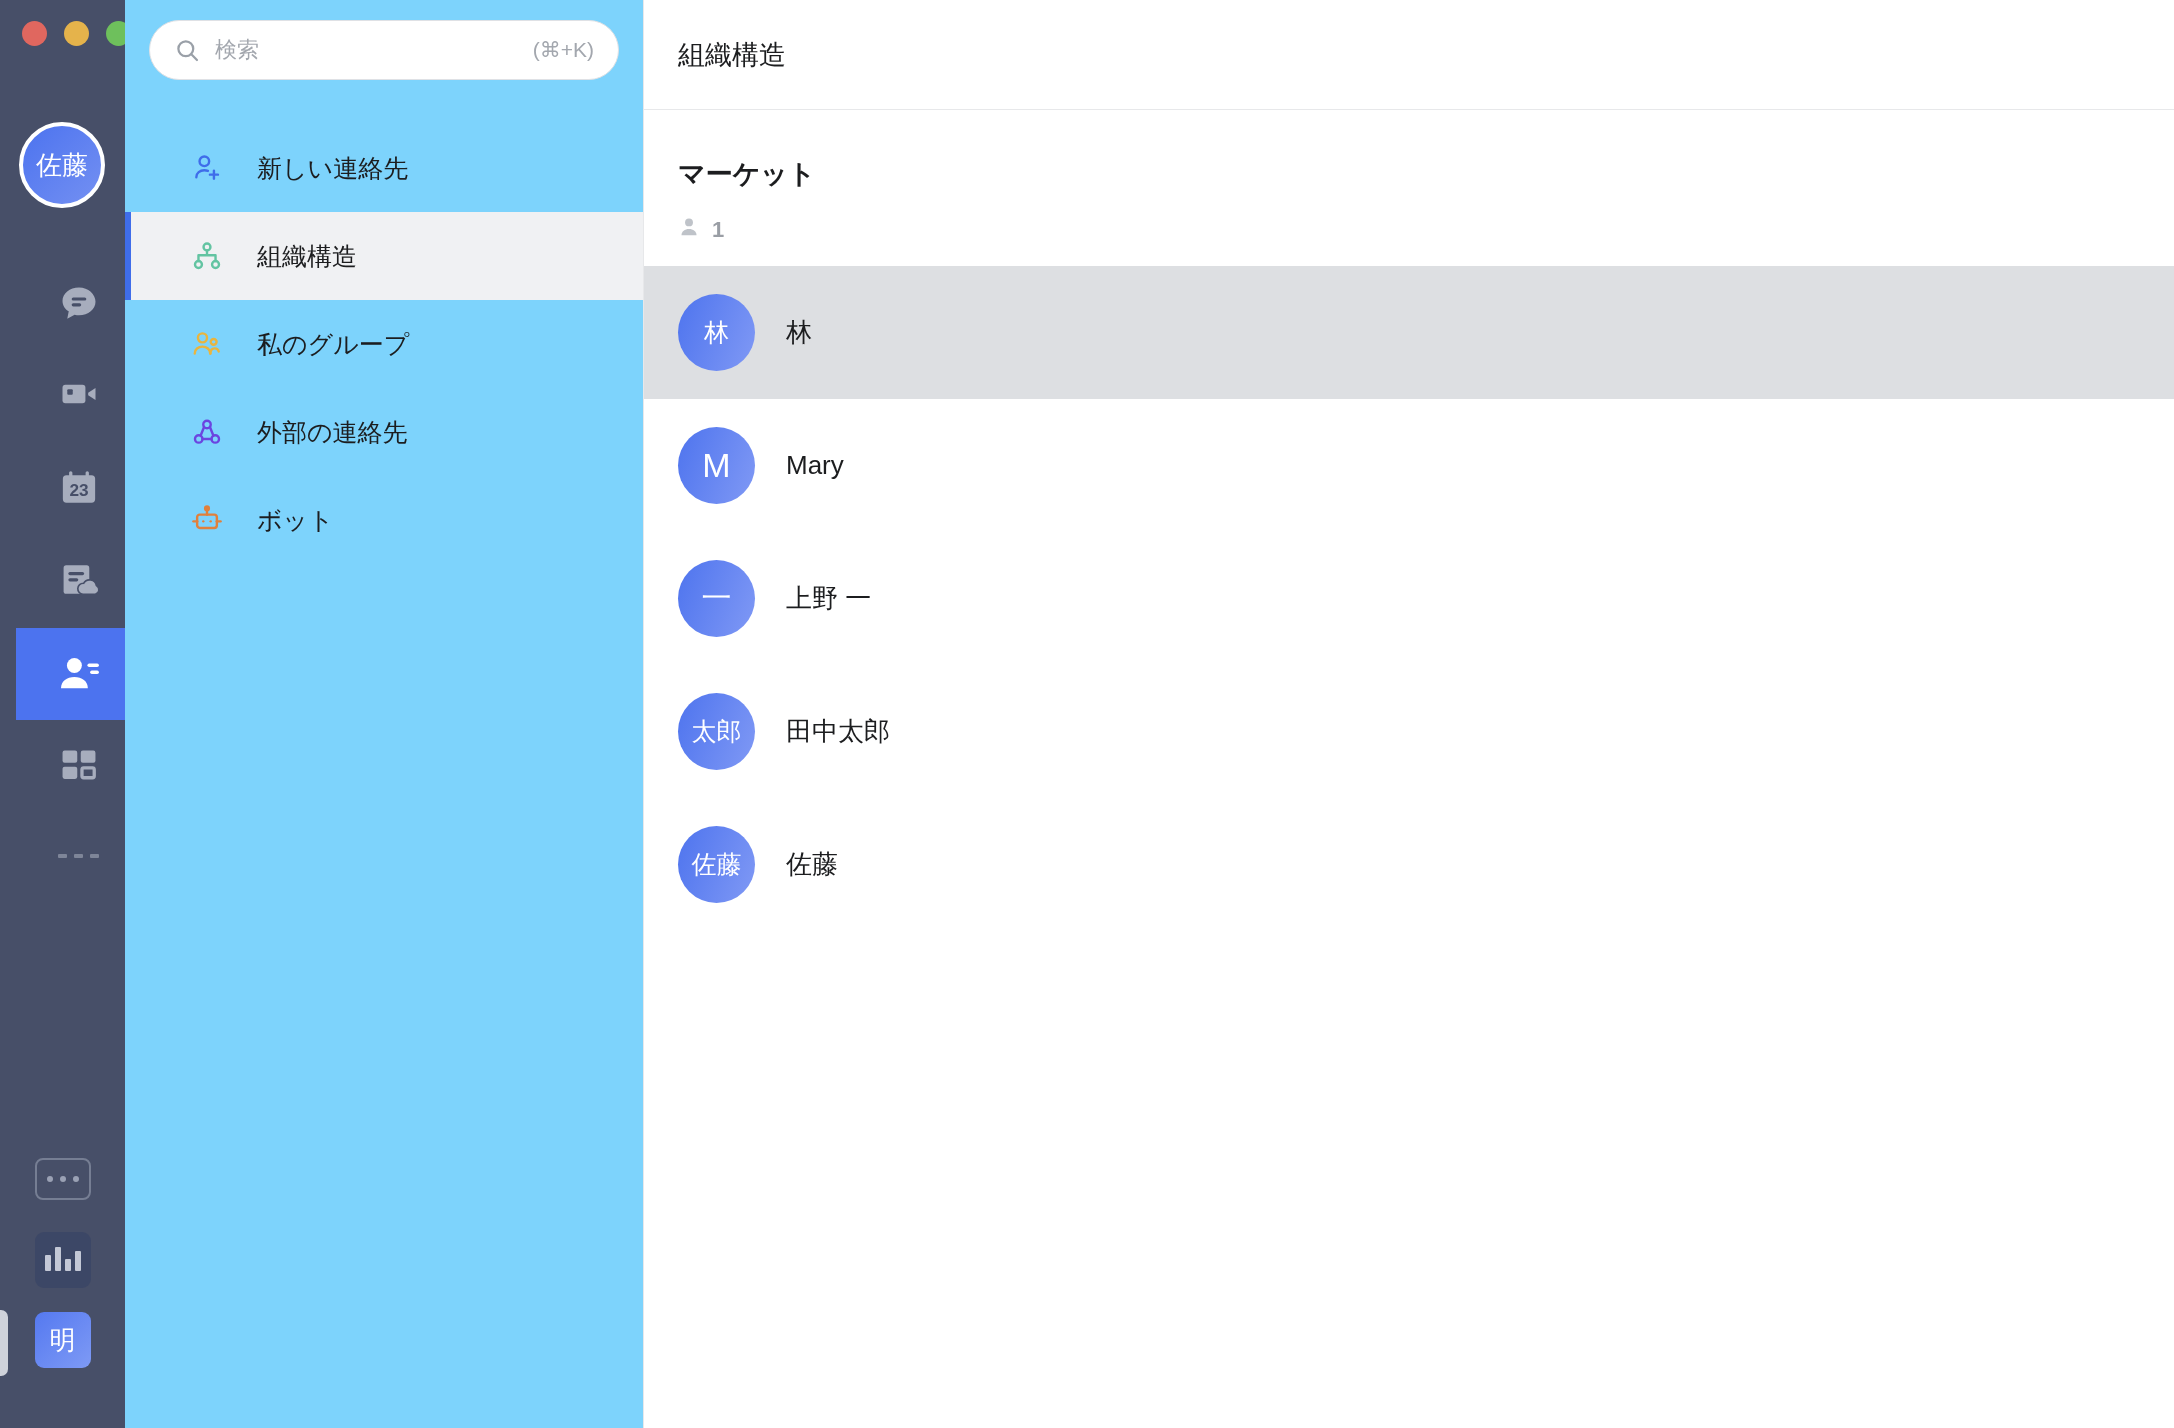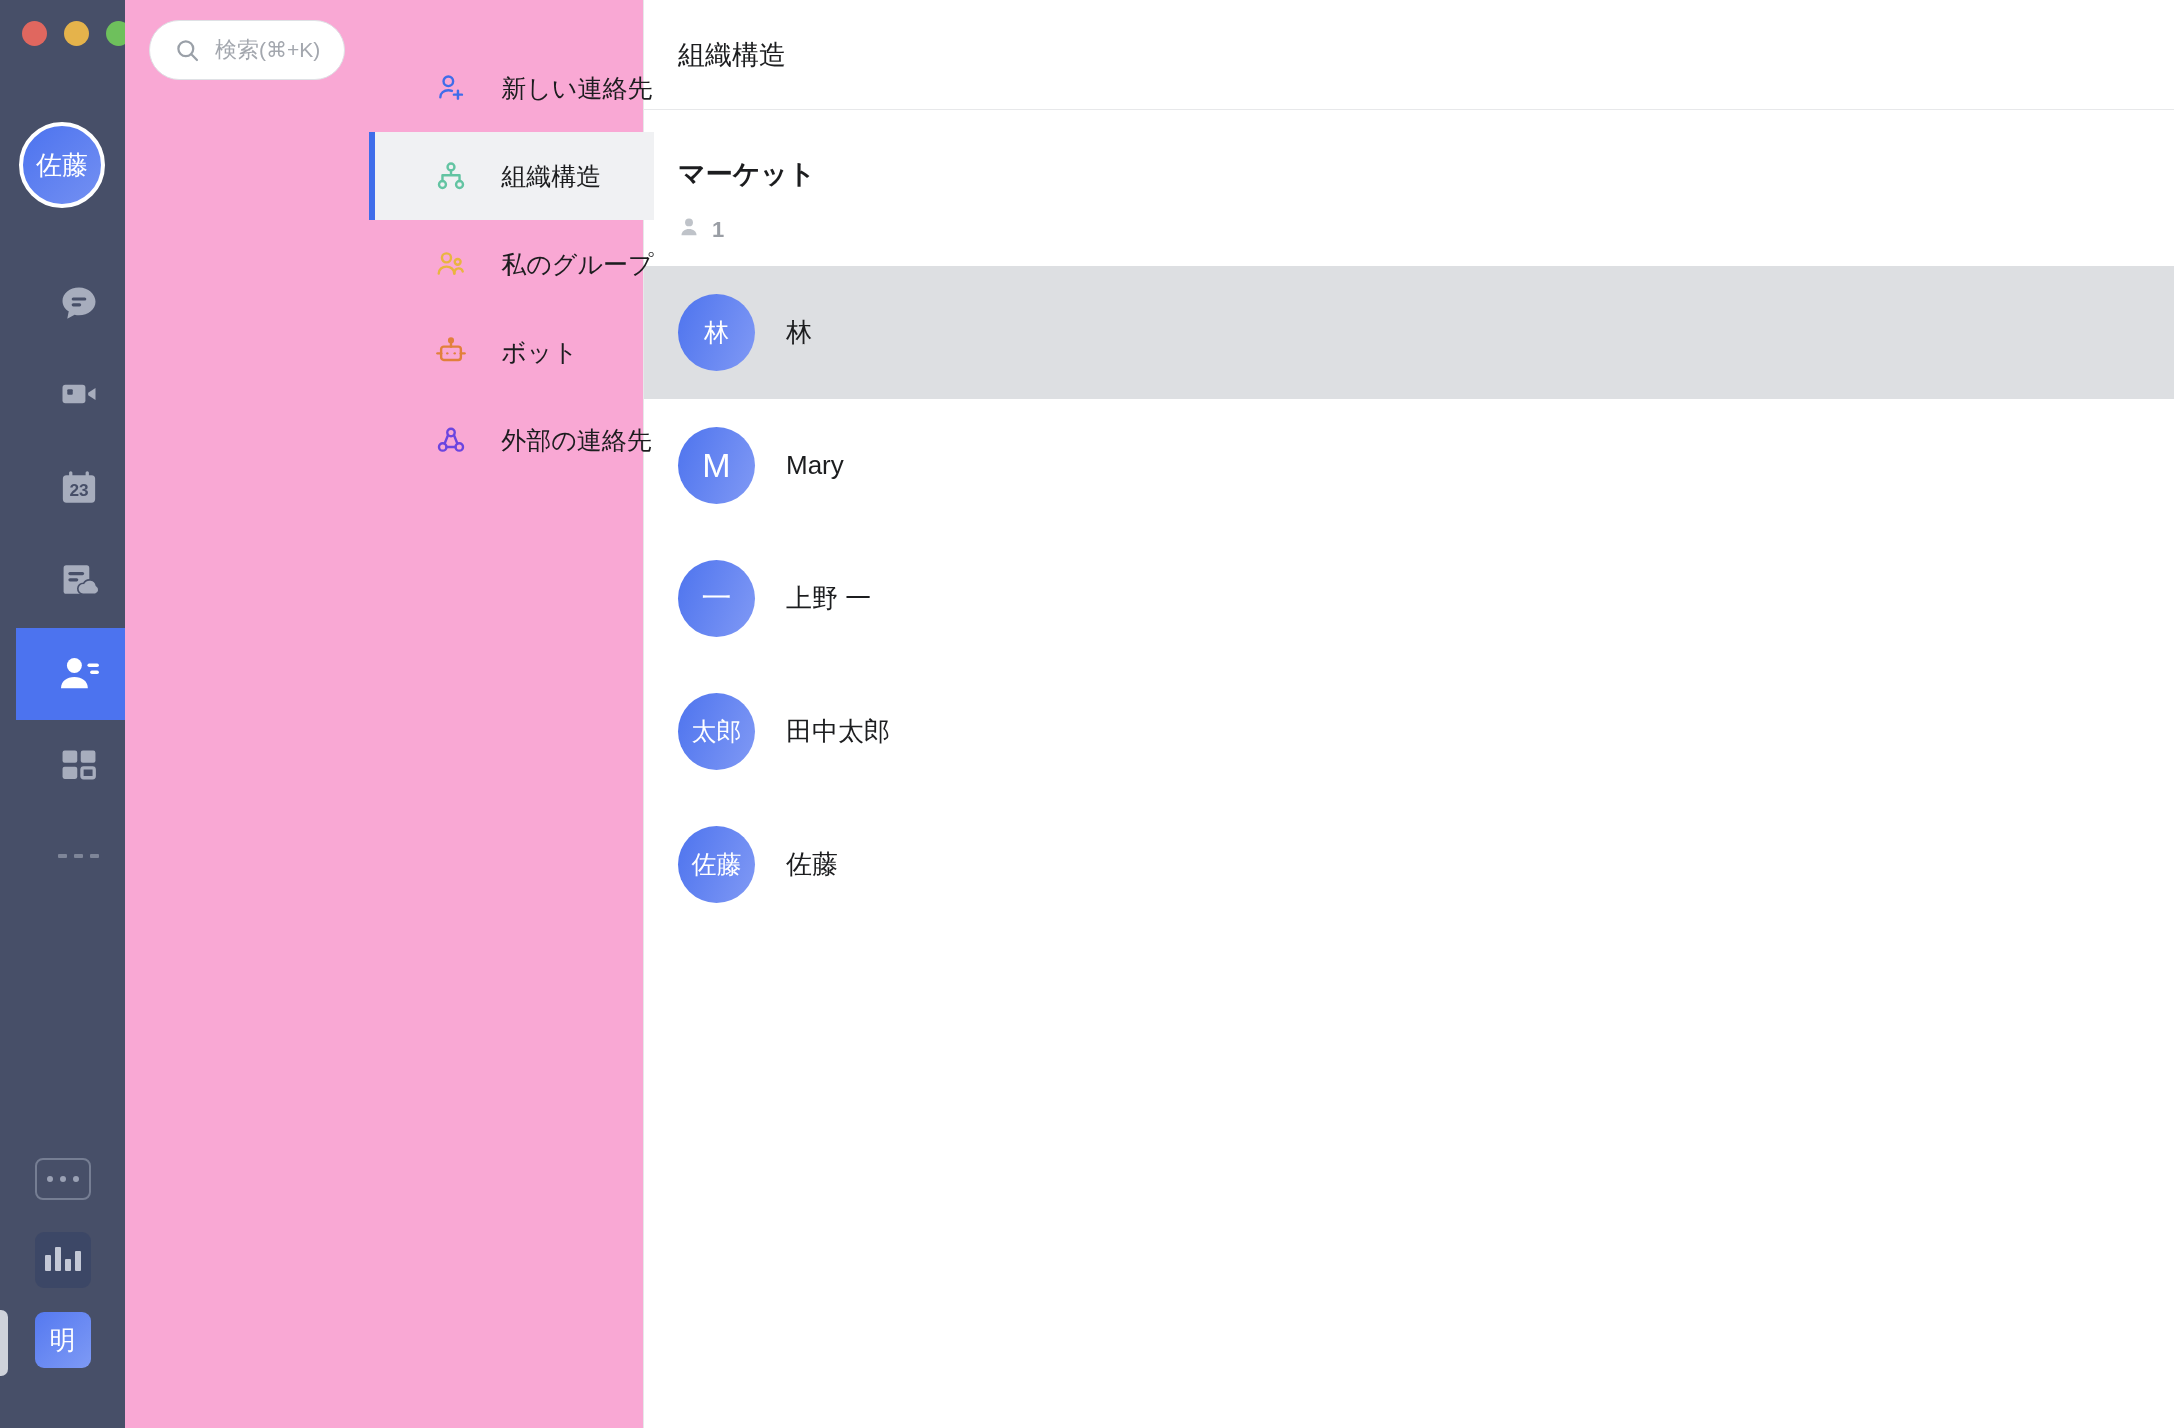--- a/index.html
+++ b/index.html
@@ -83,23 +83,23 @@
     color: #fff; font-size: 26px; display: flex; align-items: center; justify-content: center;
   }
   .edge-tab {
     position: absolute; left: -6px; top: 1310px;
     width: 14px; height: 66px; border-radius: 7px; background: #cfd2da;
   }
 
   
   .panel {
     width: 519px; flex: 0 0 519px;
-    background: #f9a8d4;
+    background: #7dd3fc;
     border-right: 1px solid #e7e8ea;
-    display: flex; flex-direction: row;
+    display: flex; flex-direction: column;
     position: relative;
   }
   .search-wrap { padding: 20px 24px 0 24px; }
   .search-box {
     height: 60px; border: 1px solid #dfe1e5; border-radius: 30px;
     display: flex; align-items: center; padding: 0 24px;
     background: #fff;
   }
   .search-box .mag { flex: 0 0 auto; display:flex; }
   .search-text {
@@ -321,49 +321,49 @@
       <div class="nav-item">
         <span class="nav-ico">
           <svg width="32" height="32" viewBox="0 0 24 24" fill="none" stroke="#e9b53f" stroke-width="1.8" stroke-linecap="round" stroke-linejoin="round">
             <circle cx="8.6" cy="7.4" r="3.4"></circle>
             <path d="M2.8 19.2c0-3.2 2.6-5.2 5.8-5.2s5.8 2 5.8 5.2"></path>
             <circle cx="17" cy="10.4" r="2.2"></circle>
             <path d="M14.6 19.2c0-2.4 1.2-3.9 3.2-3.9 1.5 0 2.6.9 3 2.3"></path>
           </svg>
         </span>
         <span class="nav-label">私のグループ</span>
+      </div>
+
+      <div class="nav-item">
+        <span class="nav-ico">
+          <svg width="32" height="32" viewBox="0 0 24 24" fill="none" stroke="#6b45e0" stroke-width="1.8" stroke-linecap="round" stroke-linejoin="round">
+            <circle cx="12" cy="6.4" r="2.8"></circle>
+            <circle cx="5.8" cy="17.2" r="2.8"></circle>
+            <circle cx="18.2" cy="17.2" r="2.8"></circle>
+            <path d="M9.8 8.2 7.4 14.2M14.2 8.2l2.4 6M8.6 17.2h6.8"></path>
+          </svg>
+        </span>
+        <span class="nav-label">外部の連絡先</span>
       </div>
 
       <div class="nav-item">
         <span class="nav-ico">
           <svg width="32" height="32" viewBox="0 0 24 24" fill="none" stroke="#e1803b" stroke-width="1.8" stroke-linecap="round" stroke-linejoin="round">
             <rect x="4.6" y="8" width="14.8" height="10" rx="2"></rect>
             <line x1="12" y1="4.2" x2="12" y2="8"></line>
             <circle cx="12" cy="3.3" r="1.4" fill="#e1803b"></circle>
             <line x1="1.8" y1="13" x2="4.6" y2="13"></line>
             <line x1="19.4" y1="13" x2="22.2" y2="13"></line>
             <circle cx="9.2" cy="13" r=".9" fill="#e1803b" stroke="none"></circle>
             <circle cx="14.8" cy="13" r=".9" fill="#e1803b" stroke="none"></circle>
           </svg>
         </span>
         <span class="nav-label">ボット</span>
       </div>
 
-      <div class="nav-item">
-        <span class="nav-ico">
-          <svg width="32" height="32" viewBox="0 0 24 24" fill="none" stroke="#6b45e0" stroke-width="1.8" stroke-linecap="round" stroke-linejoin="round">
-            <circle cx="12" cy="6.4" r="2.8"></circle>
-            <circle cx="5.8" cy="17.2" r="2.8"></circle>
-            <circle cx="18.2" cy="17.2" r="2.8"></circle>
-            <path d="M9.8 8.2 7.4 14.2M14.2 8.2l2.4 6M8.6 17.2h6.8"></path>
-          </svg>
-        </span>
-        <span class="nav-label">外部の連絡先</span>
-      </div>
-
     </div>
 
     <div class="panel-spacer"></div>
 
 
   </div>
 
   <div class="main">
 
     <div class="main-header">

